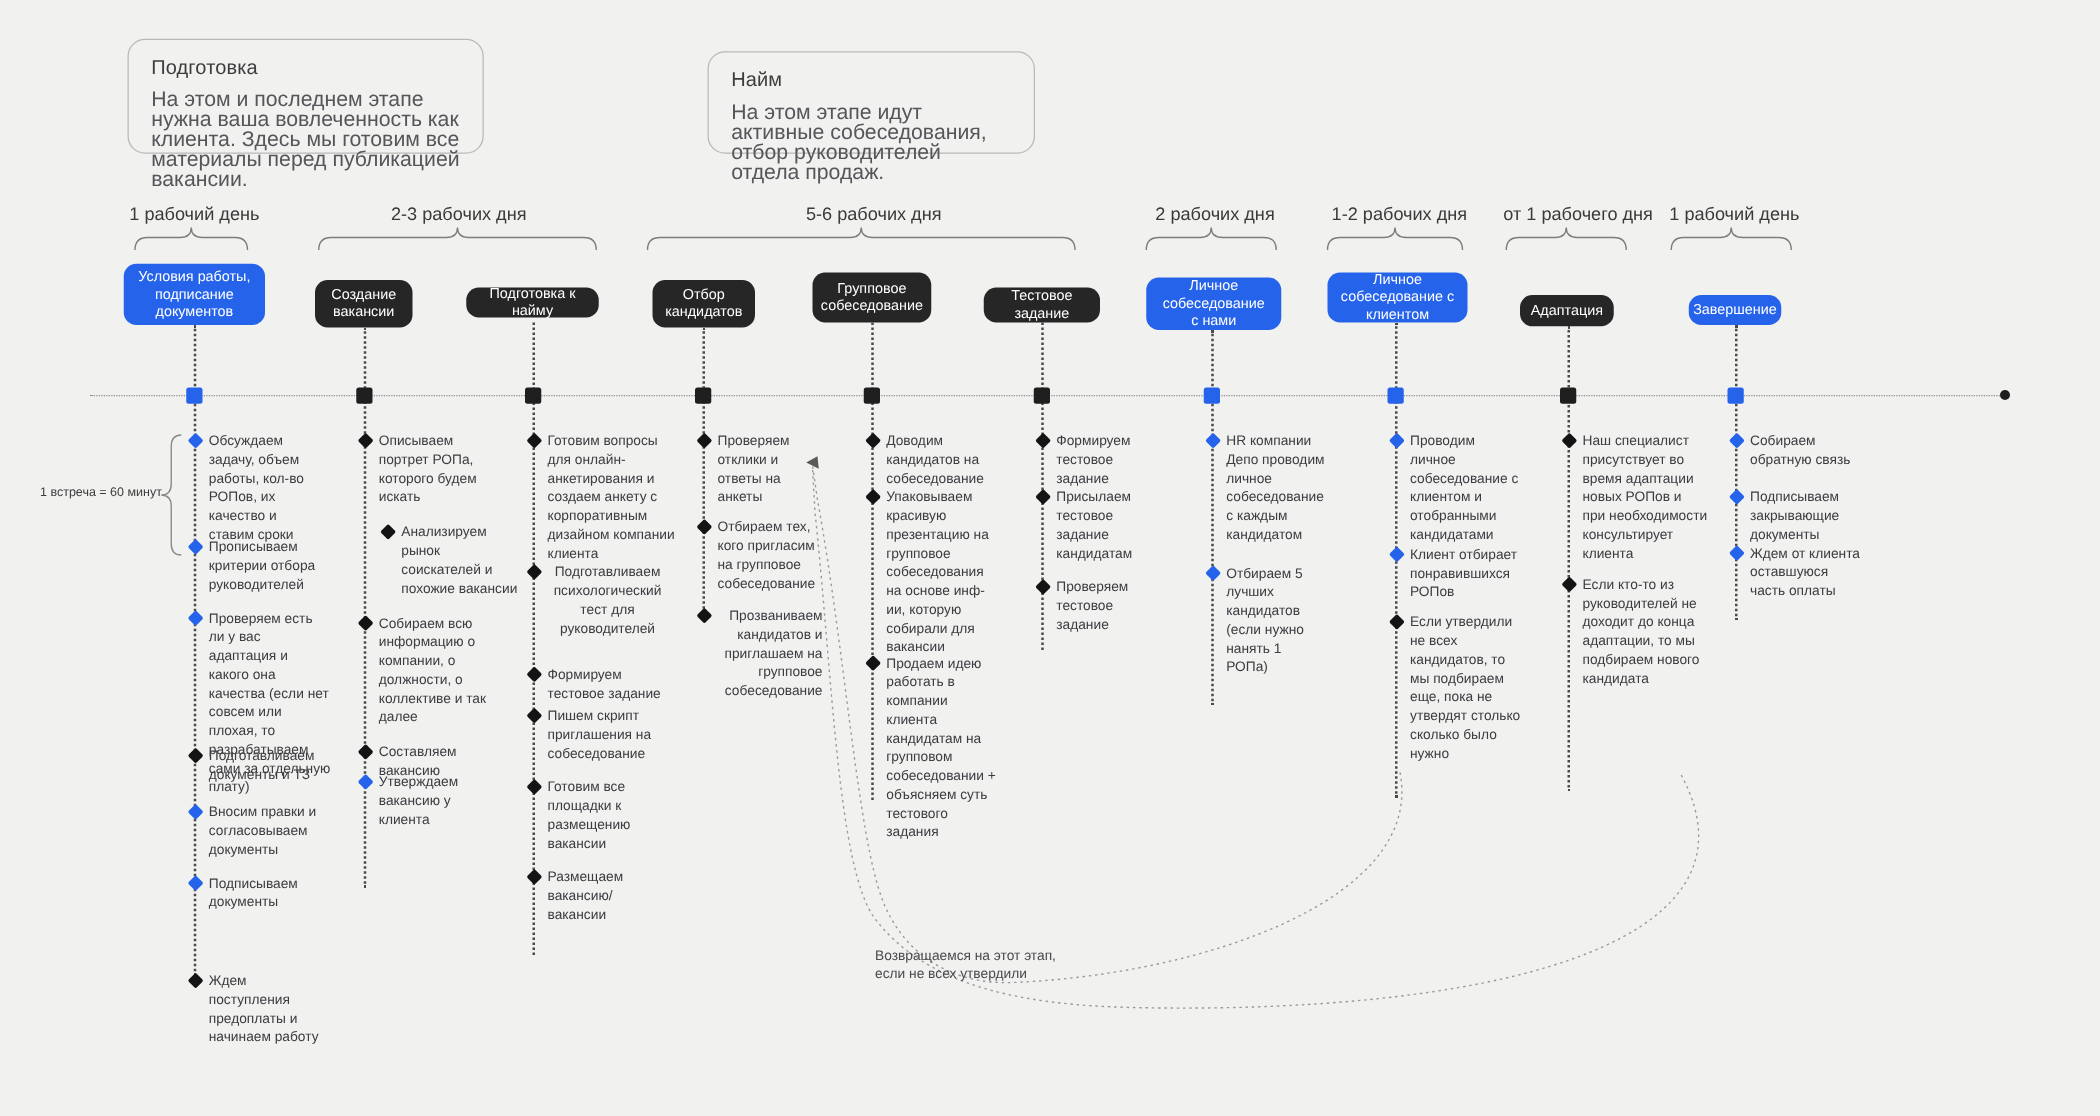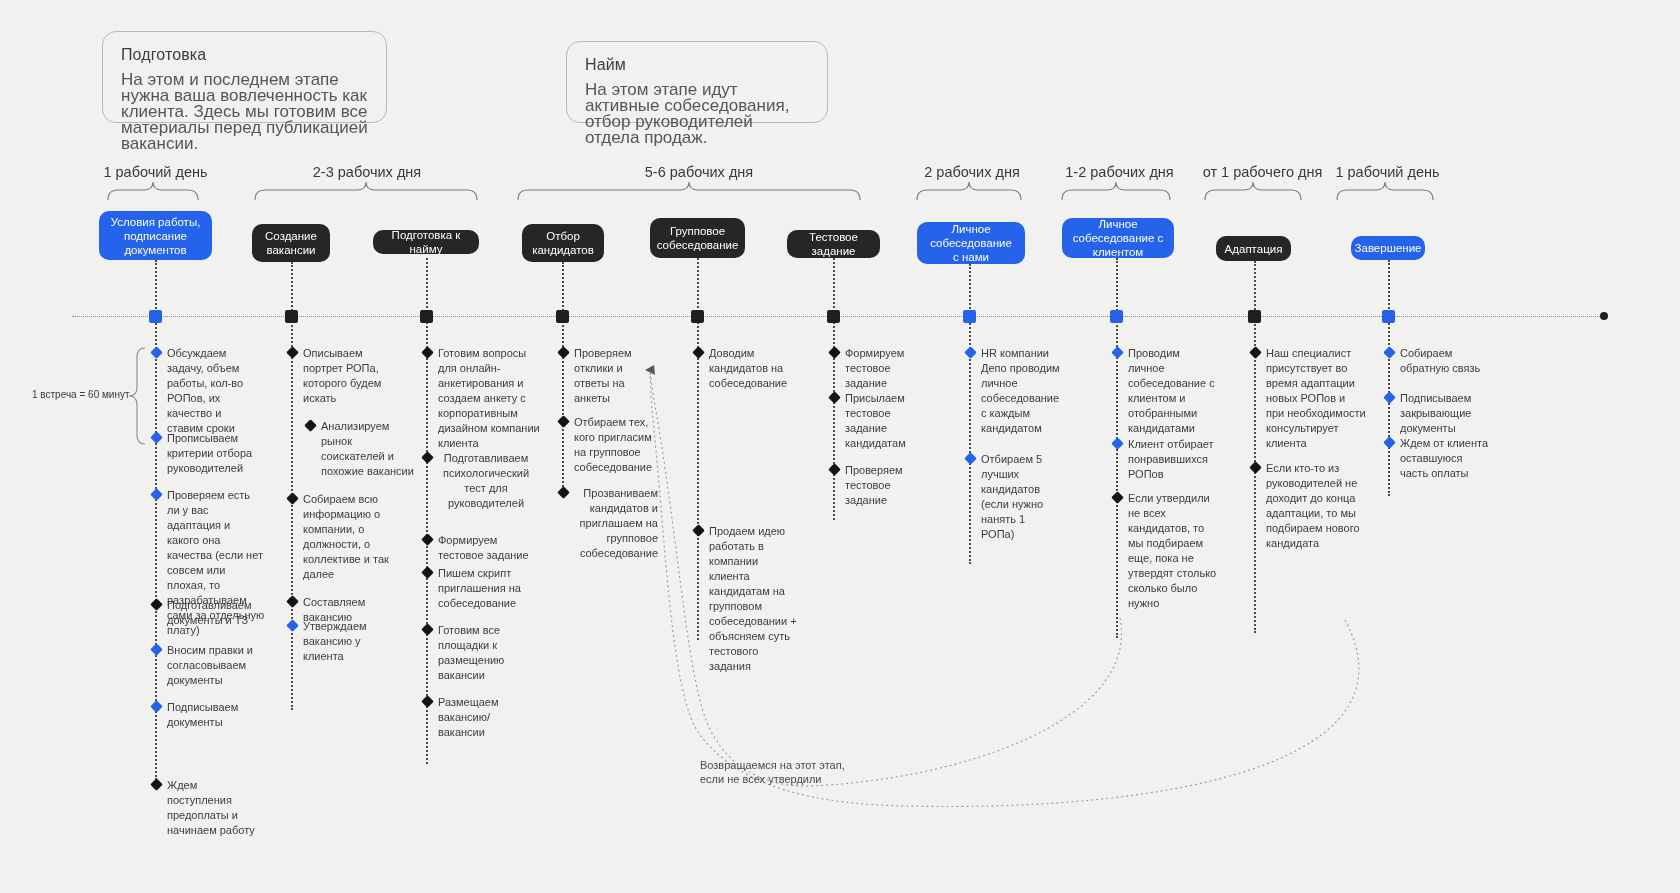--- a/index.html
+++ b/index.html
@@ -296,20 +296,24 @@
   </div>
   <div class="bullet-item" style="left:574px;top:486px;width:84px;text-align:right;">
     <span class="dia dark"></span>
     <span>Прозваниваем кандидатов и приглашаем на групповое собеседование</span>
   </div>
 
   <div class="bullet-item" style="left:709px;top:346px;width:86px;">
     <span class="dia dark"></span>
     <span>Доводим кандидатов на собеседование</span>
   </div>
+  <div class="bullet-item" style="left:709px;top:391px;width:86px;">
+    <span class="dia dark"></span>
+    <span>Упаковываем красивую презентацию на групповое собеседования на основе инф-ии, которую собирали для вакансии</span>
+  </div>
   <div class="bullet-item" style="left:709px;top:524px;width:92px;">
     <span class="dia dark"></span>
     <span>Продаем идею работать в компании клиента кандидатам на групповом собеседовании + объясняем суть тестового задания</span>
   </div>
 
   <div class="bullet-item" style="left:845px;top:346px;width:80px;">
     <span class="dia dark"></span>
     <span>Формируем тестовое задание</span>
   </div>
   <div class="bullet-item" style="left:845px;top:391px;width:80px;">

